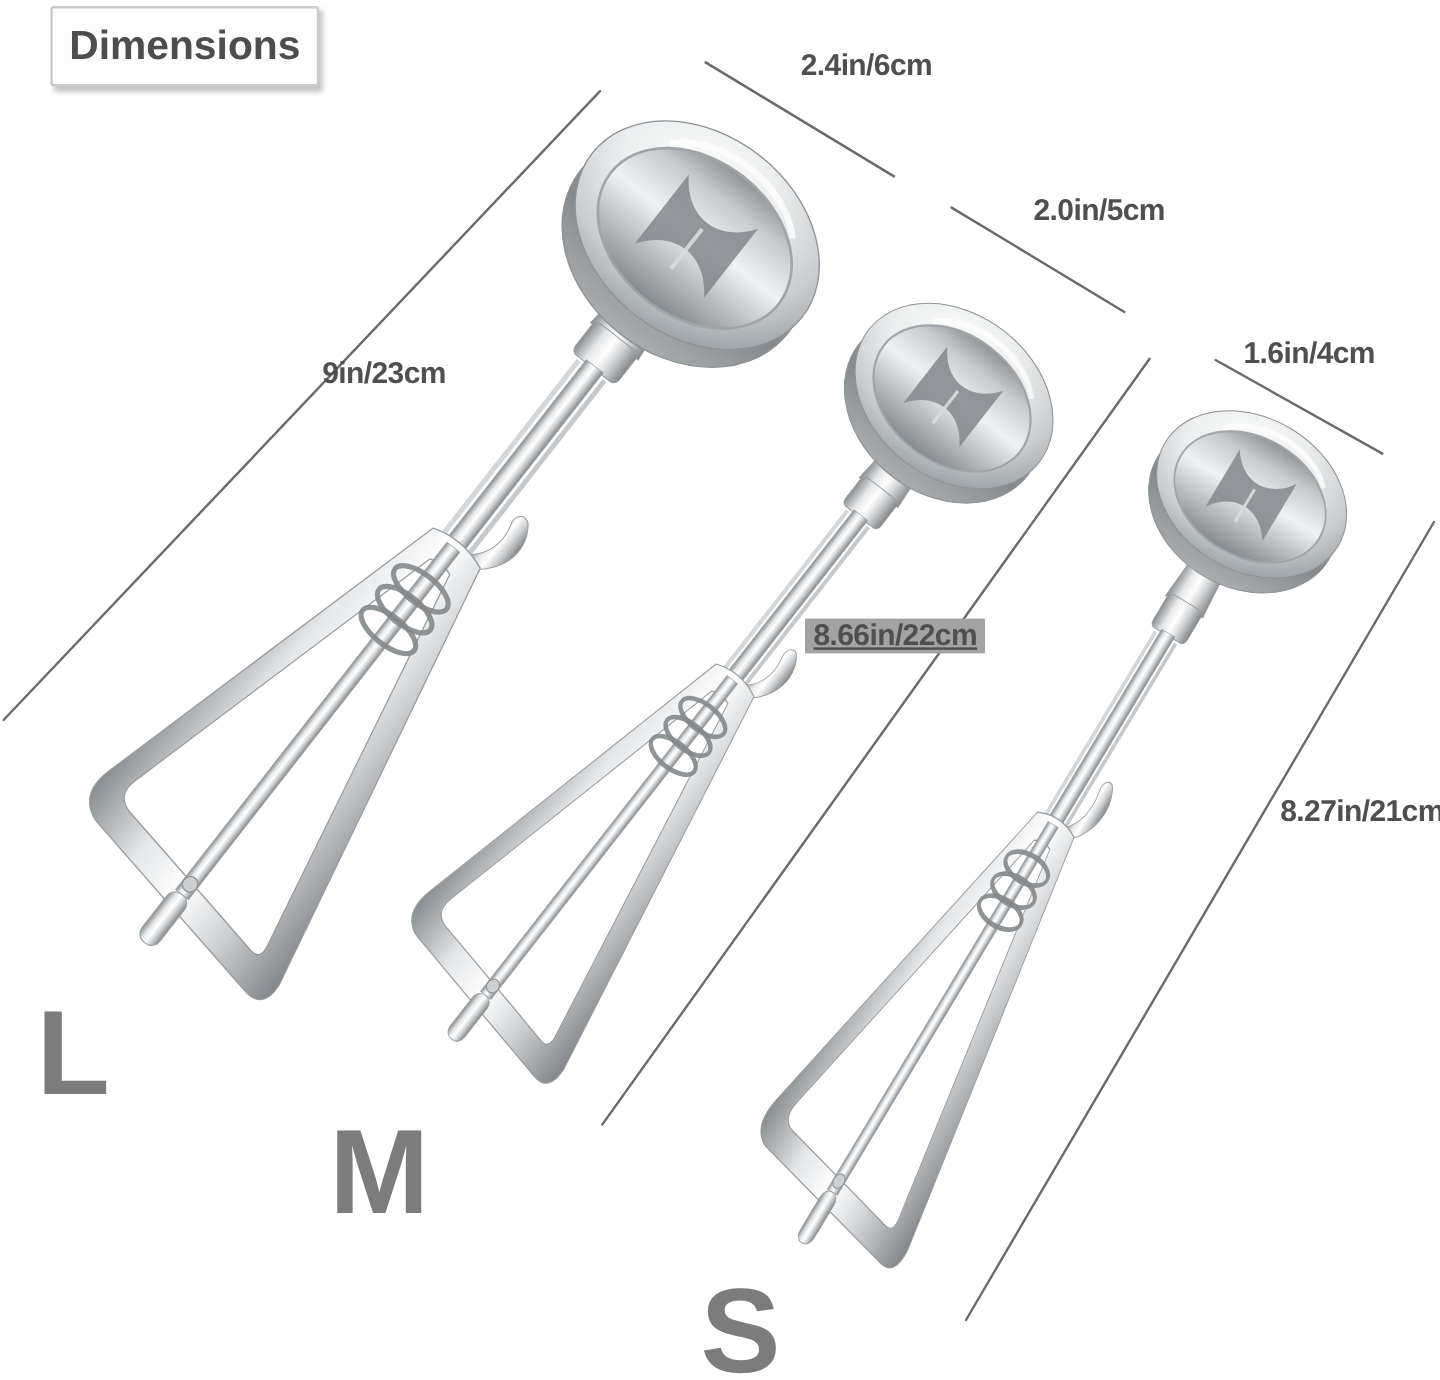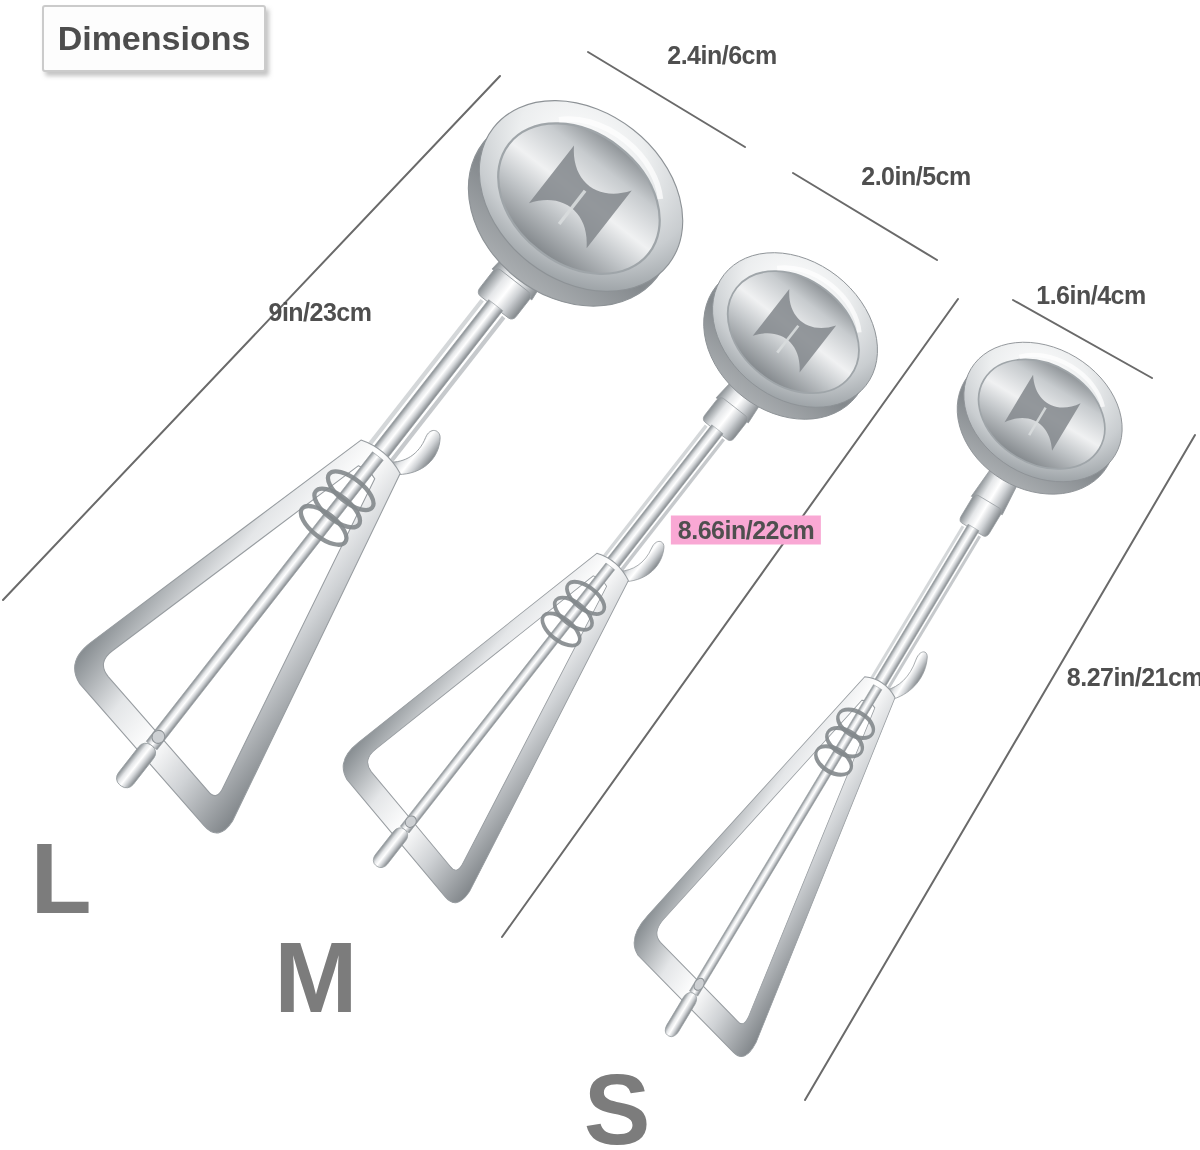--- a/index.html
+++ b/index.html
@@ -7,21 +7,21 @@
            font-family:"Liberation Sans", sans-serif; }
   .stage svg { position:absolute; left:0; top:0; }
   .badge { position:absolute; left:42px; top:5px; width:220px; height:63px;
            background:#fdfdfd; border:2px solid #cbcbcb; border-radius:3px;
            box-shadow:3px 4px 4px rgba(140,140,140,.5);
            display:flex; align-items:center; justify-content:center;
            font-weight:700; font-size:34px; color:#4d4d4d; }
   .dim-label { position:absolute; transform:translate(-50%,-50%);
                font-weight:700; font-size:25px; color:#4f4f4f;
                letter-spacing:-0.5px; white-space:nowrap; }
-  .on-line { background:#f9a8d4; padding:0 7px; }
+  .on-line { background:#a3a3a3; padding:0 7px;text-decoration:underline; }
   .size-letter { position:absolute; transform:translate(-50%,-54%);
                  font-weight:700; font-size:100px; line-height:1; color:#7c7c7c; }
 </style>
 </head>
 <body>
 
 <div class="stage">
 
   <svg width="1200" height="1150" viewBox="0 0 1200 1150">
     <defs>

